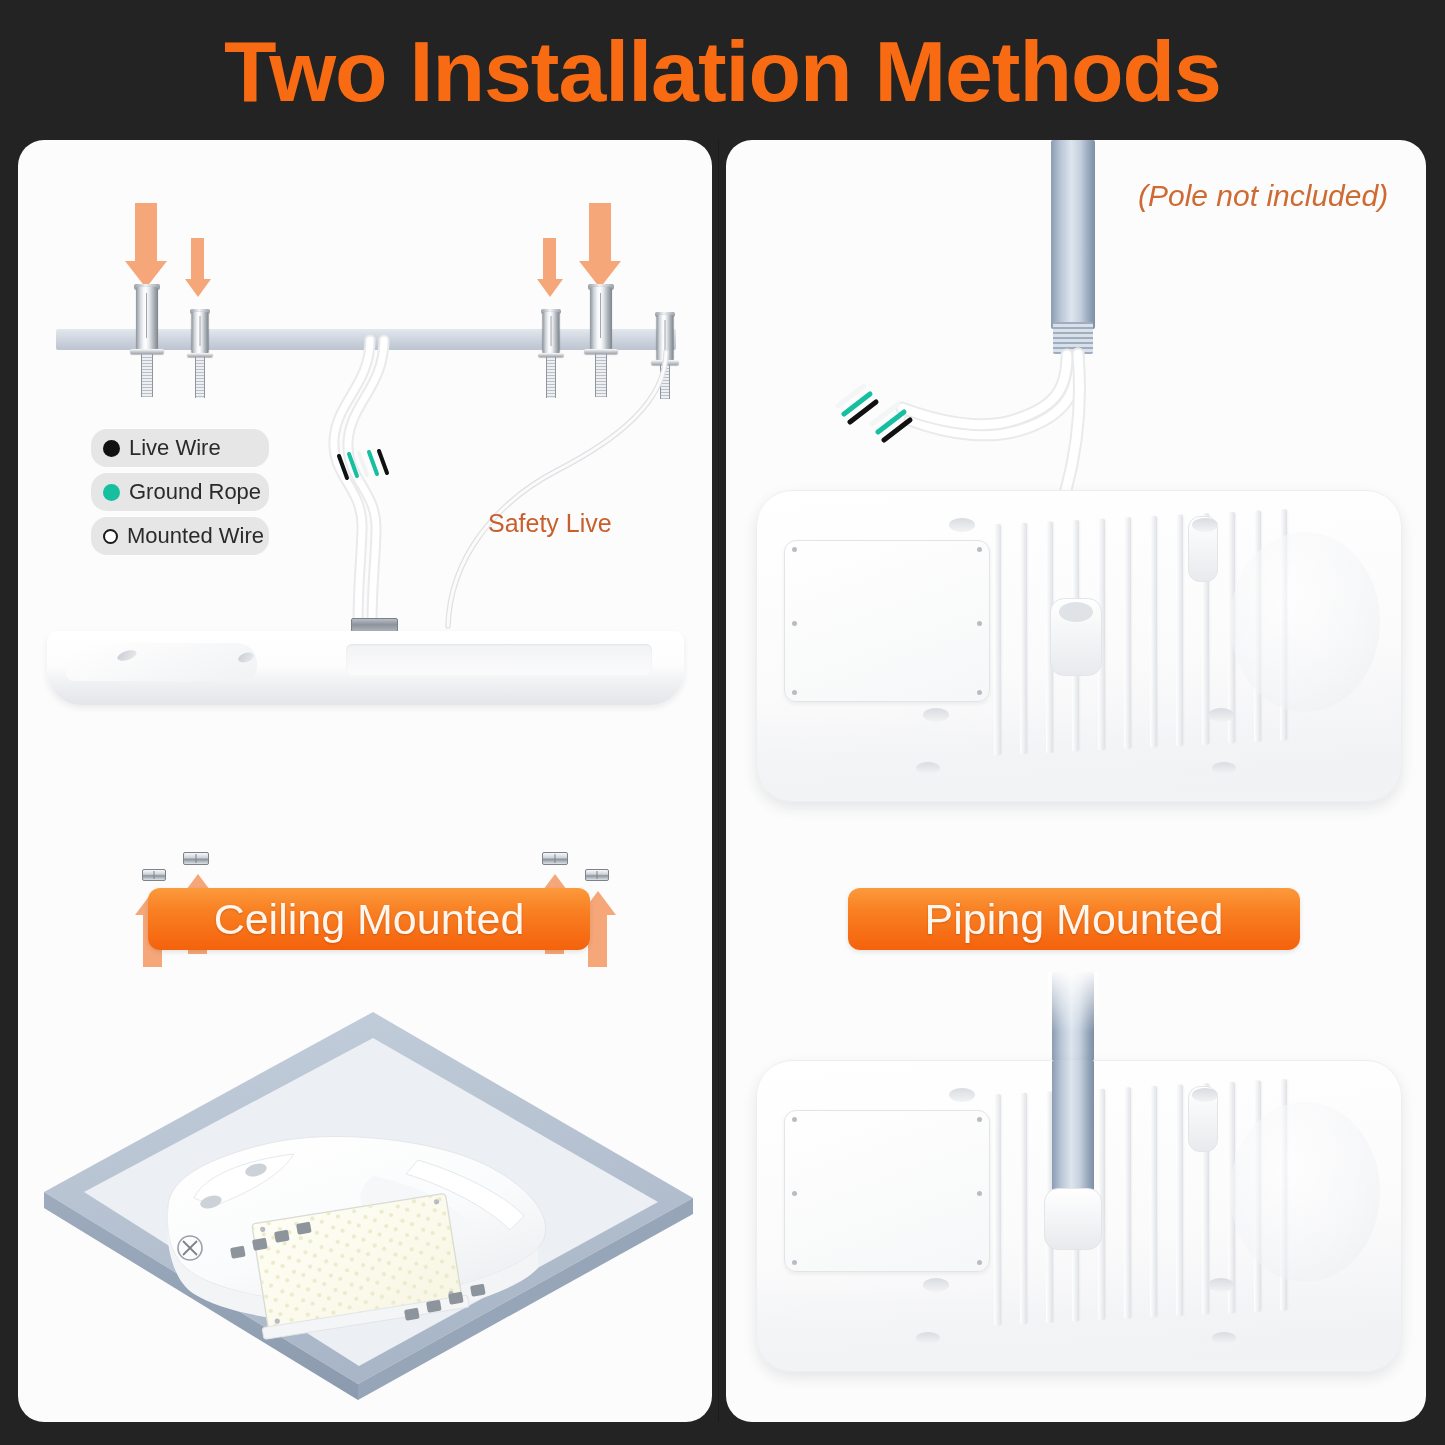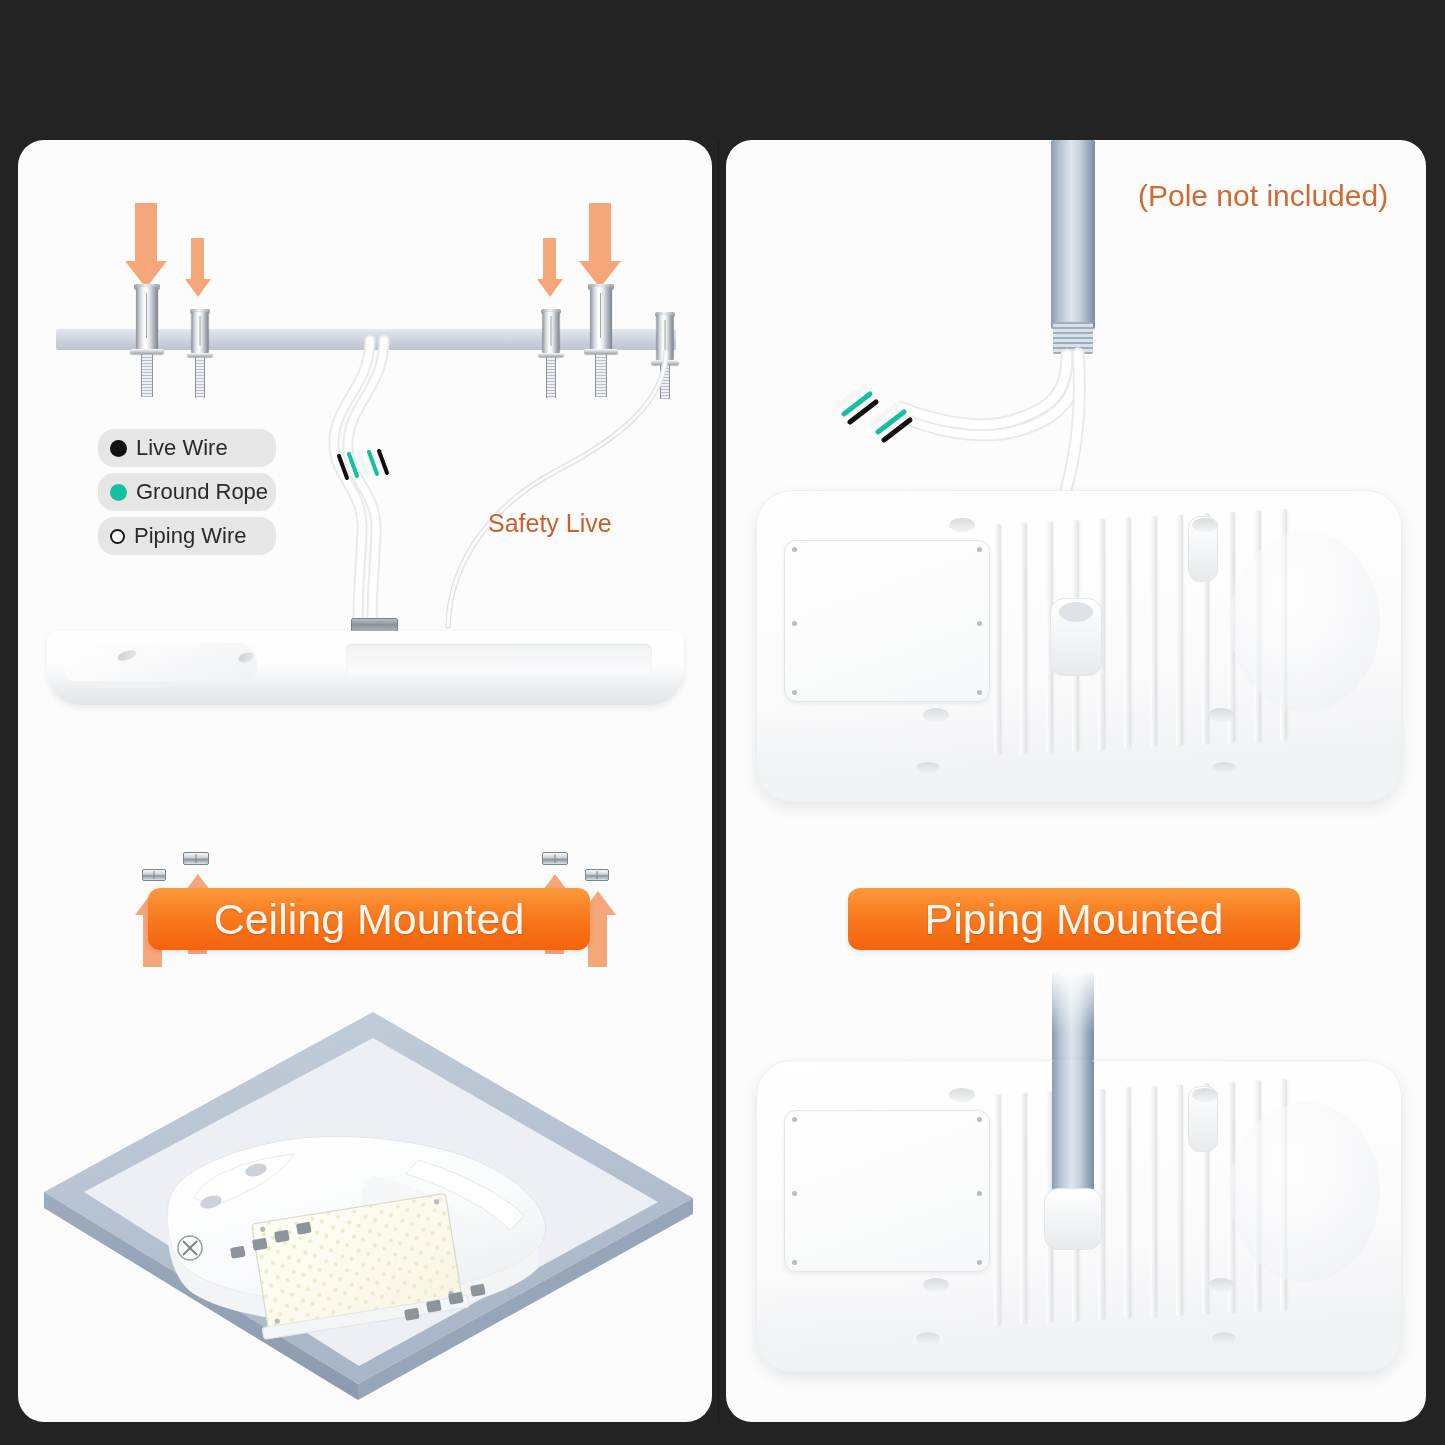--- a/index.html
+++ b/index.html
@@ -254,20 +254,21 @@
 
   .divider-shadow {
     position:absolute; width:1px; background:rgba(0,0,0,.22);
   }
 </style>
 </head>
 <body>
 
 <div id="stage">
 
+  <div class="title">Two Installation Methods</div>
 
   <div class="panel" id="panel-left">
 
     <div class="ceiling-bar abs" style="left:38px; top:189px; width:620px; height:21px;"></div>
 
     <div class="arrow-down" style="left:117px; top:63px; width:22px; height:58px;">
       <div style="position:absolute;left:50%;top:100%;transform:translateX(-50%);width:0;height:0;
                   border-left:21px solid transparent;border-right:21px solid transparent;
                   border-top:27px solid #F6A779;"></div>
     </div>
@@ -315,32 +316,32 @@
       <div class="thread" style="top:67px;width:12px;height:43px;"></div>
     </div>
 
     <div class="bolt" style="left:632px; top:175px; width:30px; height:84px;">
       <div class="cap" style="width:20px;height:5px;"></div>
       <div class="sleeve" style="width:17px;height:45px;"></div>
       <div class="washer" style="top:45px;width:28px;height:5px;"></div>
       <div class="thread" style="top:50px;width:10px;height:34px;"></div>
     </div>
 
-    <div class="legend" style="left:80px; top:289px;">
+    <div class="legend" style="left:73px; top:289px;">
       <div class="legend-row">
         <span class="legend-dot live"></span>
         <span class="legend-label">Live Wire</span>
       </div>
       <div class="legend-row">
         <span class="legend-dot ground"></span>
         <span class="legend-label">Ground Rope</span>
       </div>
       <div class="legend-row">
         <span class="legend-dot neutral"></span>
-        <span class="legend-label">Piping Wire</span>
+        <span class="legend-label">Mounted Wire</span>
       </div>
     </div>
 
     <div class="wire" style="left:0; top:0; width:694px; height:520px;">
       <svg width="694" height="520" viewBox="0 0 694 520">
 
         <path d="M352,200 C352,245 318,262 316,300 C314,338 346,348 344,390 C343,424 340,440 340,486" fill="none" stroke="#e9eaec" stroke-width="11" stroke-linecap="round"></path>
         <path d="M352,200 C352,245 318,262 316,300 C314,338 346,348 344,390 C343,424 340,440 340,486" fill="none" stroke="#ffffff" stroke-width="7" stroke-linecap="round"></path>
         <path d="M366,200 C366,247 332,264 330,302 C328,340 360,350 358,392 C357,426 354,442 354,486" fill="none" stroke="#e9eaec" stroke-width="11" stroke-linecap="round"></path>
         <path d="M366,200 C366,247 332,264 330,302 C328,340 360,350 358,392 C357,426 354,442 354,486" fill="none" stroke="#ffffff" stroke-width="7" stroke-linecap="round"></path>
@@ -494,21 +495,21 @@
           <line x1="150" y1="262" x2="124" y2="282" stroke="#111111" stroke-width="5"></line>
           <line x1="144" y1="254" x2="118" y2="274" stroke="#16BFA0" stroke-width="5"></line>
           <line x1="138" y1="246" x2="112" y2="266" stroke="#f4f5f7" stroke-width="5"></line>
         </g>
 
         <path d="M352,214 C356,262 352,306 340,350 C332,382 328,400 330,432" fill="none" stroke="#e9eaec" stroke-width="13" stroke-linecap="round"></path>
         <path d="M352,214 C356,262 352,306 340,350 C332,382 328,400 330,432" fill="none" stroke="#ffffff" stroke-width="9" stroke-linecap="round"></path>
       </svg>
     </div>
 
-    <div class="anno-pole" style="left:412px; top:39px;">(Pole not included)</div>
+    <div class="anno-pole" style="left:412px; top:39px;font-style:italic;">(Pole not included)</div>
 
     <div class="fixture-top" style="left:30px; top:350px; width:646px; height:312px;">
       <div class="ft-rim"></div>
 
       <div class="ft-plate" style="left:28px; top:50px; width:206px; height:162px;">
         <span class="screw" style="left:7px;  top:6px;"></span>
         <span class="screw" style="right:7px; top:6px;"></span>
         <span class="screw" style="left:7px;  bottom:6px;"></span>
         <span class="screw" style="right:7px; bottom:6px;"></span>
         <span class="screw" style="left:7px;  top:50%;"></span>

